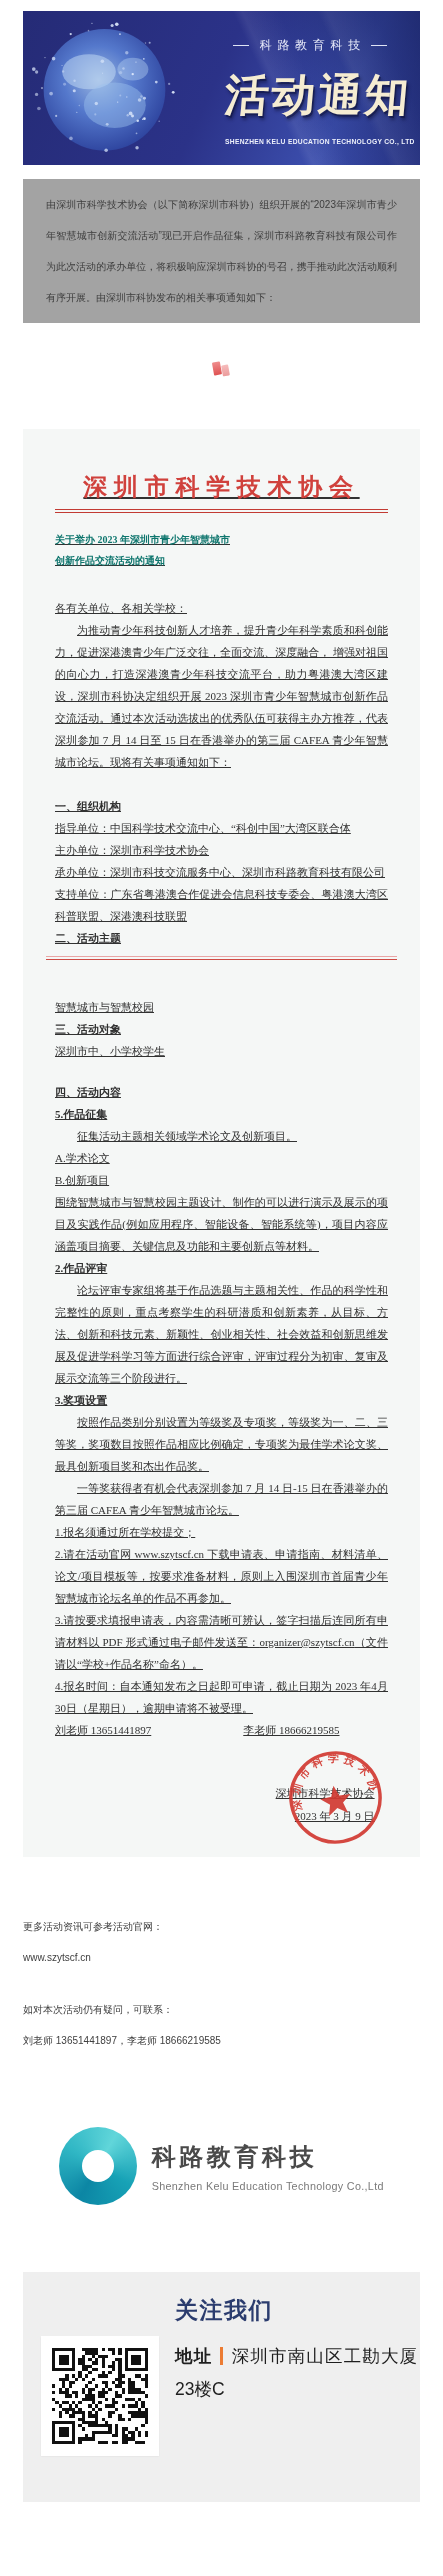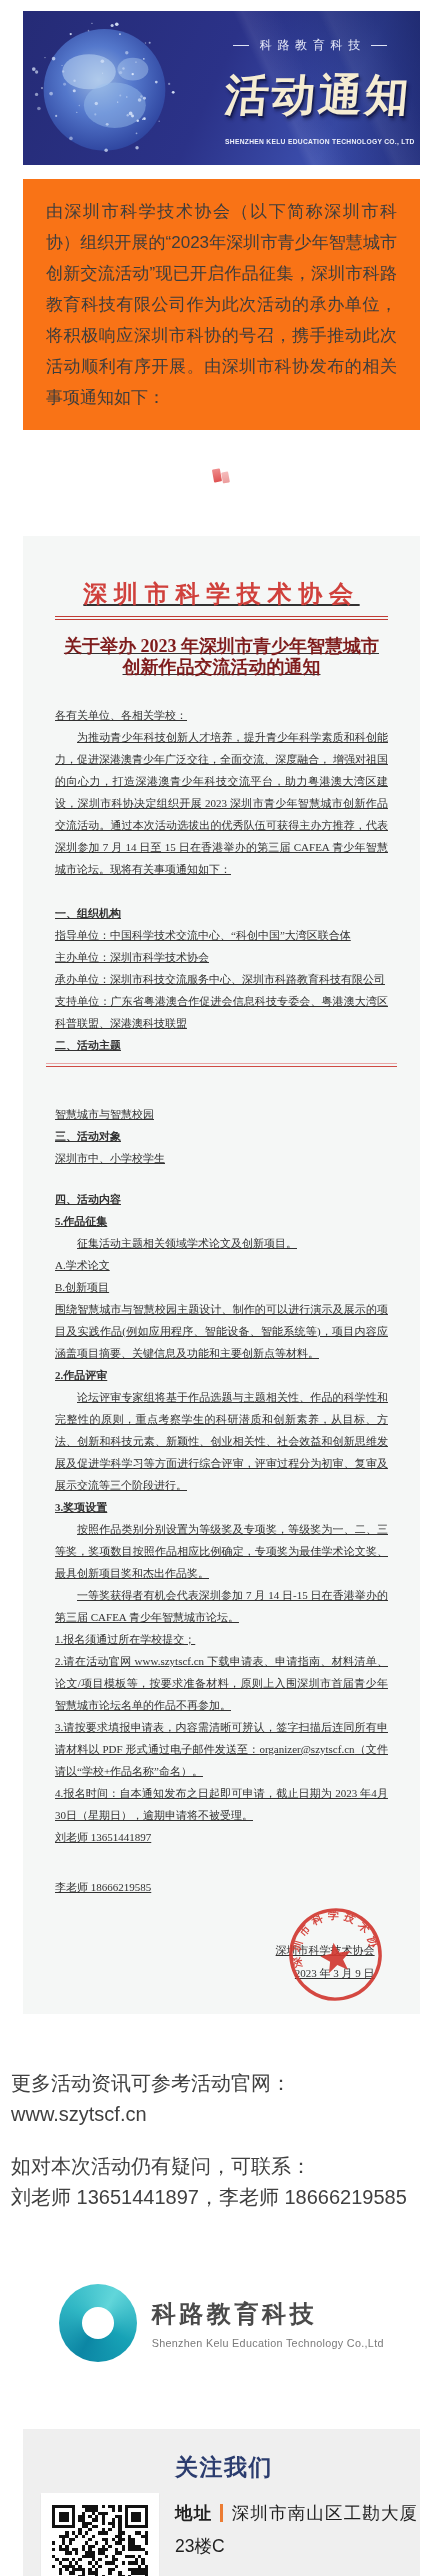--- a/index.html
+++ b/index.html
@@ -16,51 +16,51 @@
   .banner-text{position:absolute;right:25px;top:26px;width:170px;text-align:center;z-index:2;}
   .brand-row{display:flex;align-items:center;justify-content:center;color:#e9ecfa;}
   .brand-row .dash{display:inline-block;width:15.5px;height:1px;background:#dfe4f6;}
   .brand-label{font-size:12px;letter-spacing:5.7px;margin:0 5.2px 0 10.8px;white-space:nowrap;}
   .banner-title{margin-top:11.3px;font-size:44px;font-weight:900;color:#f5ecd2;letter-spacing:2.6px;
     transform:skewX(-5deg);white-space:nowrap;
     text-shadow:1.5px 2.1px 0 rgba(14,19,58,.55),2.6px 3.6px 3.1px rgba(10,14,48,.45);}
   .banner-en{margin-top:13.4px;font-size:6.7px;font-weight:bold;color:#eef1fb;letter-spacing:0.3px;white-space:nowrap;}
 
   
-  .intro{margin:13.4px 23px 0;background:#f97316;padding:17px 23px;
-    font-size:17px;line-height:31px;color:#3d3d3d;text-align:justify;}
+  .intro{margin:13.4px 23px 0;background:#a3a3a3;padding:10px 23px;
+    font-size:10px;line-height:31px;color:#3d3d3d;text-align:justify;}
 
   
   .sec-divider{position:relative;width:23px;height:15.5px;margin:39px auto 0;}
   .sec-divider .b1,.sec-divider .b2{position:absolute;border-radius:1px;}
   .sec-divider .b1{left:3.1px;top:0;width:7.7px;height:13.4px;background:linear-gradient(180deg,#ef8d8d,#df5252);transform:rotate(-10deg);}
   .sec-divider .b2{left:12.4px;top:3.1px;width:6.7px;height:10.8px;background:linear-gradient(180deg,#f6bcbc,#eb9c9c);transform:rotate(-10deg);}
 
   
   .doc{margin:52px 23px 0;background:#f5f7f6;padding:44px 32px 29px;
     font-family:"Liberation Serif","DejaVu Serif",serif;color:#323232;
     font-size:11px;line-height:22px;text-decoration:underline;}
   .doc-org-title{font-size:24px;line-height:28px;font-weight:700;color:#d0413c;
     text-align:center;letter-spacing:6.7px;white-space:nowrap;}
   .letterhead-rule{margin:8.2px 0 16.5px;height:1.5px;border-top:1px solid #c23b33;border-bottom:1px solid #c23b33;}
-  .doc-title{font-size:18px;line-height:21px;font-weight:700;color:#7f1d1d;text-align:center;}
+  .doc-title{font-size:10px;line-height:21px;font-weight:700;color:#0f766e;text-align:left;}
   .doc-body{margin-top:26px;}
   .p{text-align:justify;}
   .ind{text-indent:2em;}
   .hd{font-weight:700;}
   .mt-blank{margin-top:22px;}
   .mt-sec{margin-top:18.5px;}
   .page-rule{margin:6.7px -9.3px 36px;height:2.1px;border-top:1.5px solid #e9a5a5;border-bottom:1px solid #ce4a44;}
-  .contact-row{display:flex;gap:28px;flex-direction:column;}
+  .contact-row{display:flex;gap:92px;}
   .sig-wrap{position:relative;margin-top:41px;text-align:right;padding-right:13.4px;line-height:23px;}
   .seal{position:absolute;right:3.1px;top:-34px;opacity:.92;}
   .email-link{text-decoration:underline;}
 
   
-  .outro{margin:54px 11px 0;font-size:20px;line-height:31px;color:#404040;}
+  .outro{margin:54px 23px 0;font-size:10px;line-height:31px;color:#404040;}
   .outro .gap{height:21.6px;}
 
   
   .logo-row{margin-top:71px;display:flex;justify-content:center;align-items:center;gap:14.4px;}
   .logo-ring{width:78px;height:78px;border-radius:50%;
     background:conic-gradient(from 210deg,#0c86a4,#2fb6c4,#61d6da,#17a2b6,#0c86a4);
     display:flex;align-items:center;justify-content:center;}
   .logo-ring .hole{width:32px;height:32px;border-radius:50%;background:#fff;}
   .logo-name-cn{font-size:24px;font-weight:700;color:#4a4a4a;letter-spacing:3.6px;white-space:nowrap;}
   .logo-name-en{margin-top:7.2px;font-size:10.8px;color:#7a7a7a;letter-spacing:0.3px;white-space:nowrap;}

